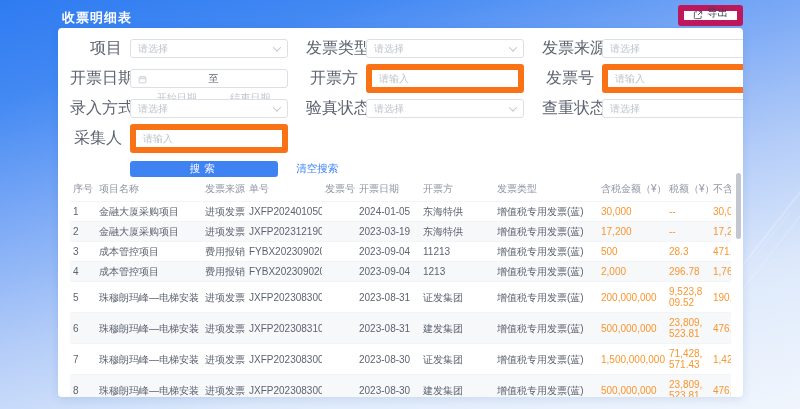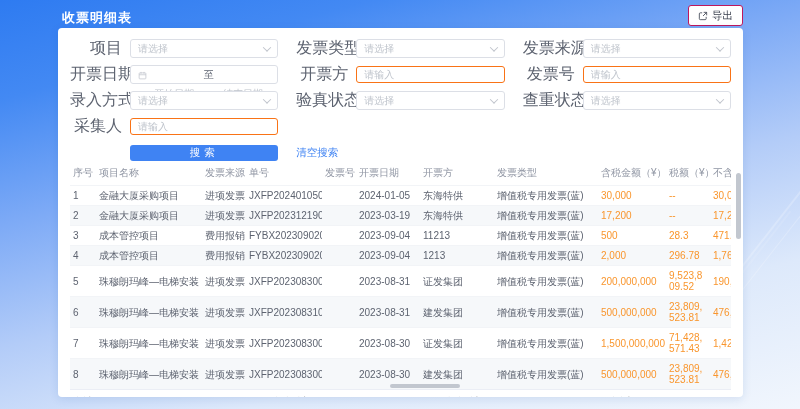--- a/index.html
+++ b/index.html
@@ -9,22 +9,22 @@
     background:linear-gradient(165deg,#2e7bf1 0%,#4389f3 16%,#7daaf6 36%,#b3ccf8 56%,#dde9fb 76%,#f1f6fd 100%);
   }
   .decor-line{position:absolute;background:rgba(255,255,255,.22);pointer-events:none;}
   .dl1{width:2px;height:260px;right:44px;top:120px;transform:rotate(38deg);}
   .dl2{width:1px;height:300px;right:18px;top:90px;transform:rotate(38deg);}
   .dl3{width:2px;height:200px;right:70px;top:190px;transform:rotate(38deg);opacity:.5;}
 
   
   .page-title{position:absolute;left:62px;top:9px;color:#fff;font-size:13px;font-weight:bold;letter-spacing:1px;}
   .export-btn{
-    position:absolute;right:57px;top:5px;height:21px;display:flex;align-items:center;gap:4px;
-    background:#fff;border:1px solid #be185d;border-radius:3px;padding:0 9px;cursor:pointer;
+    position:absolute;right:57px;top:5px;height:21px;display:flex;align-items:flex-end;gap:4px;
+    background:#fff;border:6px solid #be185d;border-radius:3px;padding:0 9px;cursor:pointer;
     font-size:10.5px;color:#3c4250;font-family:inherit;
   }
   .export-btn svg{display:block;}
 
   
   .card{
     position:absolute;left:58px;top:28px;width:685px;height:369px;background:#fff;border-radius:4px;
     box-shadow:0 2px 10px rgba(20,70,160,.12);padding:8px 12px;box-sizing:border-box;overflow:hidden;
   }
 
@@ -34,21 +34,21 @@
   .flabel{width:52px;text-align:right;font-size:16px;color:#5d6370;margin-right:8px;flex:none;white-space:nowrap;}
   .control{
     flex:1;height:17px;border:1px solid #dcdfe6;border-radius:3px;background:#fff;
     display:flex;align-items:center;padding:0 7px;min-width:0;
   }
   .ph{font-size:10px;color:#bfc4cc;white-space:nowrap;overflow:hidden;}
   .chev{margin-left:auto;width:5px;height:5px;border-right:1px solid #c0c4cc;border-bottom:1px solid #c0c4cc;transform:rotate(45deg) translate(-1px,-1px);flex:none;}
   .daterange .ph{flex:1;text-align:center;margin-top:38px;}
   .to-txt{font-size:10px;color:#5d6370;padding:0 2px;flex:none;}
   input.text-inp{
-    flex:1;height:17px;border:1px solid #f97316;border-radius:3px;padding:0 7px;min-width:0;
+    flex:1;height:29px;border:6px solid #f97316;border-radius:3px;padding:0 7px;min-width:0;
     font-size:10px;color:#5d6370;font-family:inherit;outline:none;box-sizing:border-box;
   }
   input.text-inp::placeholder{color:#bfc4cc;}
   .btn-row{display:grid;grid-template-columns:1fr 1fr 1fr;column-gap:18px;margin-top:8px;}
   .btn-cell{display:flex;align-items:center;}
   .search-btn{
     margin-left:60px;flex:1;height:16px;background:#3f83f3;color:#fff;border:none;border-radius:3px;
     font-size:10.5px;letter-spacing:4px;cursor:pointer;font-family:inherit;
   }
   .clear-link{font-size:10.5px;color:#3f83f3;cursor:pointer;white-space:nowrap;}

